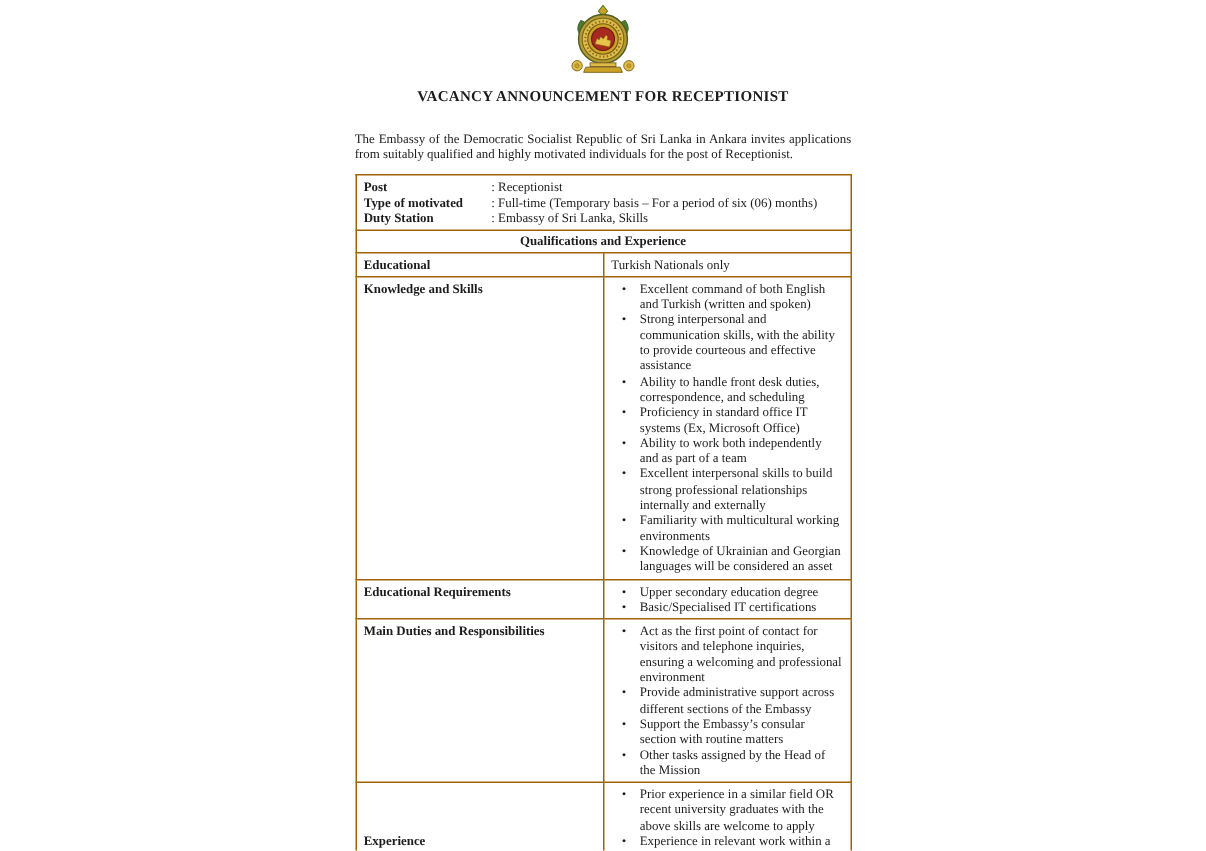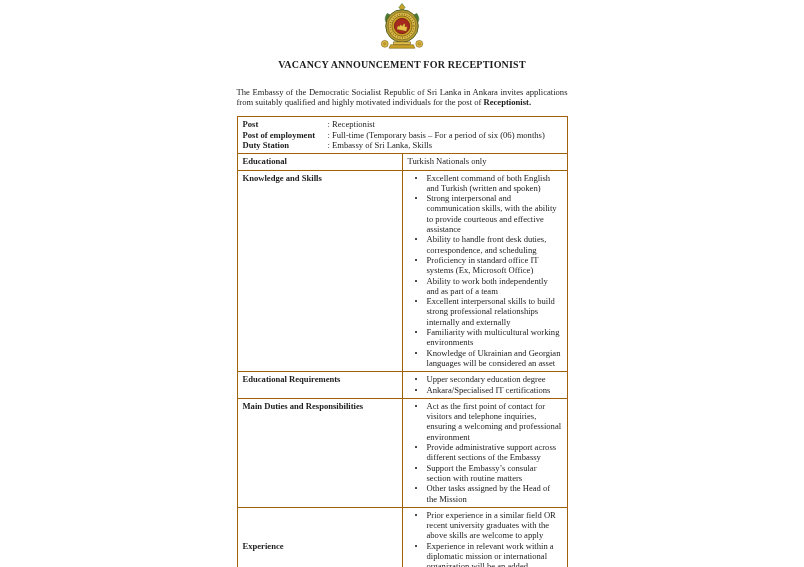--- a/index.html
+++ b/index.html
@@ -24,21 +24,21 @@
   }
 
   .content { width: 331px; margin: 0 auto; }
 
   .intro {
     margin-top: 17px;
     font-size: 8.6px;
     line-height: 10.4px;
     text-align: justify;
   }
-  .intro .bold { font-weight: bold; }
+  .intro .bold { font-weight: normal; }
 
   table.vacancy-table {
     border-collapse: collapse;
     width: 331px;
     margin-top: 5px;
     font-size: 8.6px;
     line-height: 10.3px;
     table-layout: fixed;
   }
   .vacancy-table td {
@@ -103,30 +103,33 @@
     <table class="vacancy-table">
 
       <tbody>
           <tr>
         <td colspan="2">
           <div class="kv">
             <span class="kv-k">Post</span>
             <span class="kv-v">: Receptionist</span>
           </div>
           <div class="kv">
-            <span class="kv-k">Post of employment</span>
+            <span class="kv-k">Type of motivated</span>
             <span class="kv-v">: Full-time (Temporary basis – For a period of six (06) months)</span>
           </div>
           <div class="kv">
             <span class="kv-k">Duty Station</span>
             <span class="kv-v">: Embassy of Sri Lanka, Skills</span>
           </div>
         </td>
       </tr>
 
+      <tr class="section-header">
+        <td colspan="2">Qualifications and Experience</td>
+      </tr>
 
       <tr>
         <td class="label-cell">Educational</td>
         <td>Turkish Nationals only</td>
       </tr>
 
       <tr>
         <td class="label-cell">Knowledge and Skills</td>
         <td>
           <ul class="bullets">
@@ -140,21 +143,21 @@
             <li>Knowledge of Ukrainian and Georgian languages will be considered an asset</li>
           </ul>
         </td>
       </tr>
 
       <tr>
         <td class="label-cell">Educational Requirements</td>
         <td>
           <ul class="bullets">
             <li>Upper secondary education degree</li>
-            <li>Ankara/Specialised IT certifications</li>
+            <li>Basic/Specialised IT certifications</li>
           </ul>
         </td>
       </tr>
 
       <tr>
         <td class="label-cell">Main Duties and Responsibilities</td>
         <td>
           <ul class="bullets">
             <li>Act as the first point of contact for visitors and telephone inquiries, ensuring a welcoming and professional environment</li>
             <li>Provide administrative support across different sections of the Embassy</li>

